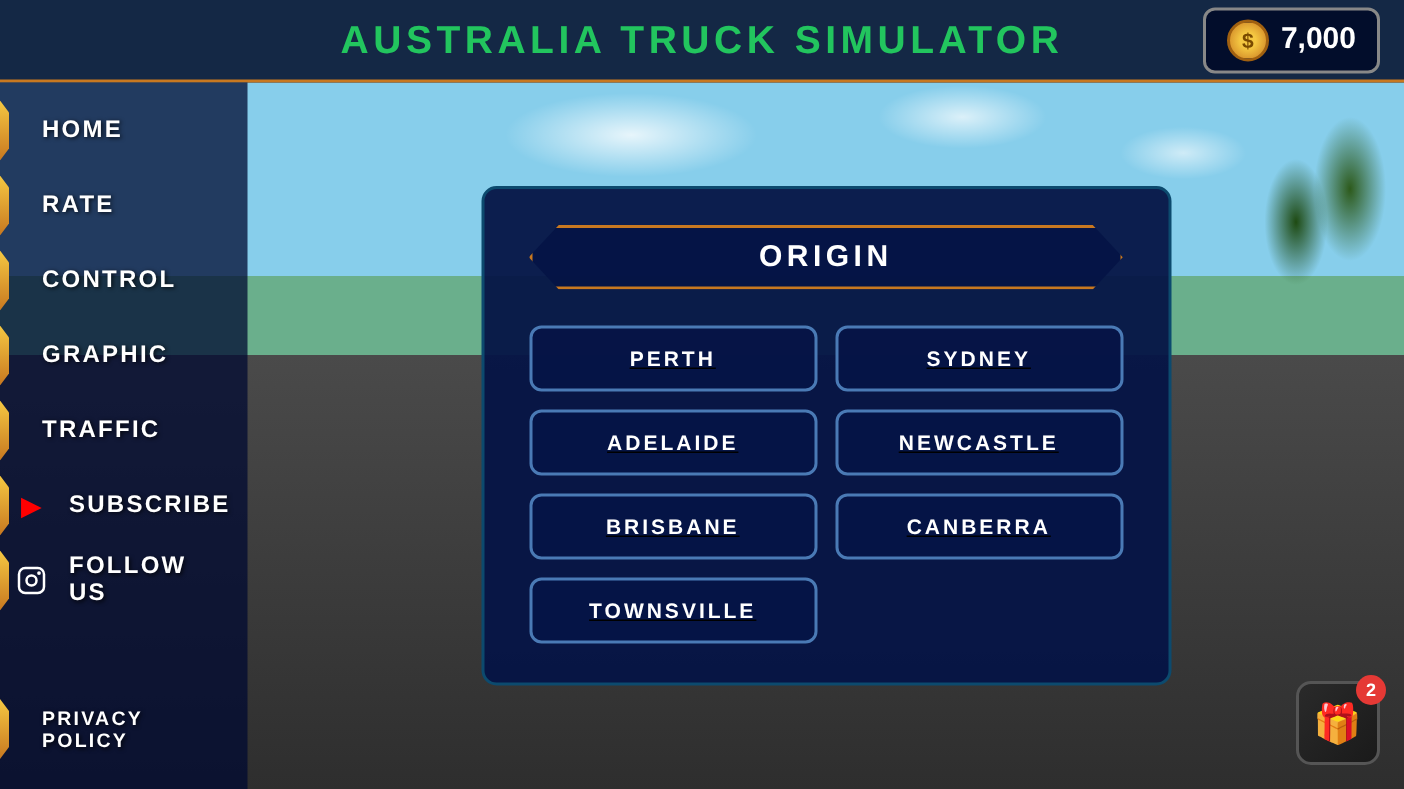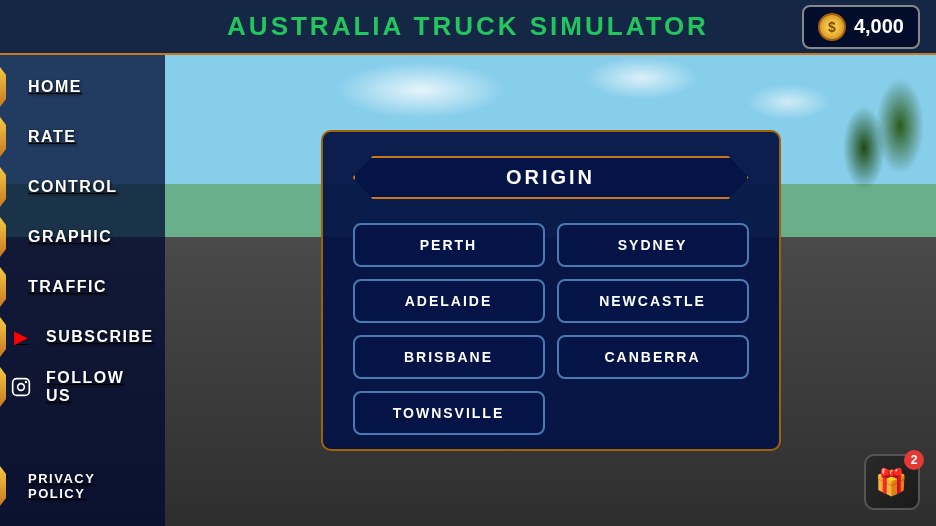--- a/index.html
+++ b/index.html
@@ -124,21 +124,20 @@
     }
 
     .sidebar-item {
       display: flex;
       align-items: center;
       height: 48px;
       padding: 0 14px;
       cursor: pointer;
       position: relative;
       margin-bottom: 2px;
-      text-decoration: underline;
     }
 
     .sidebar-item::before {
       content: '';
       position: absolute;
       left: 0;
       top: 4px;
       bottom: 4px;
       width: 6px;
       background: linear-gradient(180deg, #f5c842 0%, #c87820 100%);
@@ -178,24 +177,25 @@
       bottom: 0;
       display: flex;
       align-items: center;
       justify-content: center;
       z-index: 5;
     }
 
     
     .origin-dialog {
       background: rgba(5, 20, 70, 0.95);
-      border: 2px solid #a16207;
+      border: 2px solid #0c4a6e;
       border-radius: 10px;
-      padding: 24px 30px 14px;
+      padding: 24px 30px 26px;
       width: 460px;
+      text-decoration: underline;
     }
 
     .origin-title-wrap {
       position: relative;
       text-align: center;
       margin-bottom: 24px;
     }
 
     .origin-title-bg {
       display: inline-block;
@@ -280,21 +280,21 @@
 <body>
 
 <div class="bg-scene"></div>
 
 <div class="header">
   <span class="header-title">AUSTRALIA TRUCK SIMULATOR</span>
   <div class="currency-display">
     <div class="coin-icon">
       <span>$</span>
     </div>
-    <span class="currency-amount">4,000</span>
+    <span class="currency-amount">7,000</span>
   </div>
 </div>
 
 <div class="sidebar">
   <div class="sidebar-item">
     <span class="sidebar-item-label">HOME</span>
   </div>
   <div class="sidebar-item">
     <span class="sidebar-item-label">RATE</span>
   </div>

